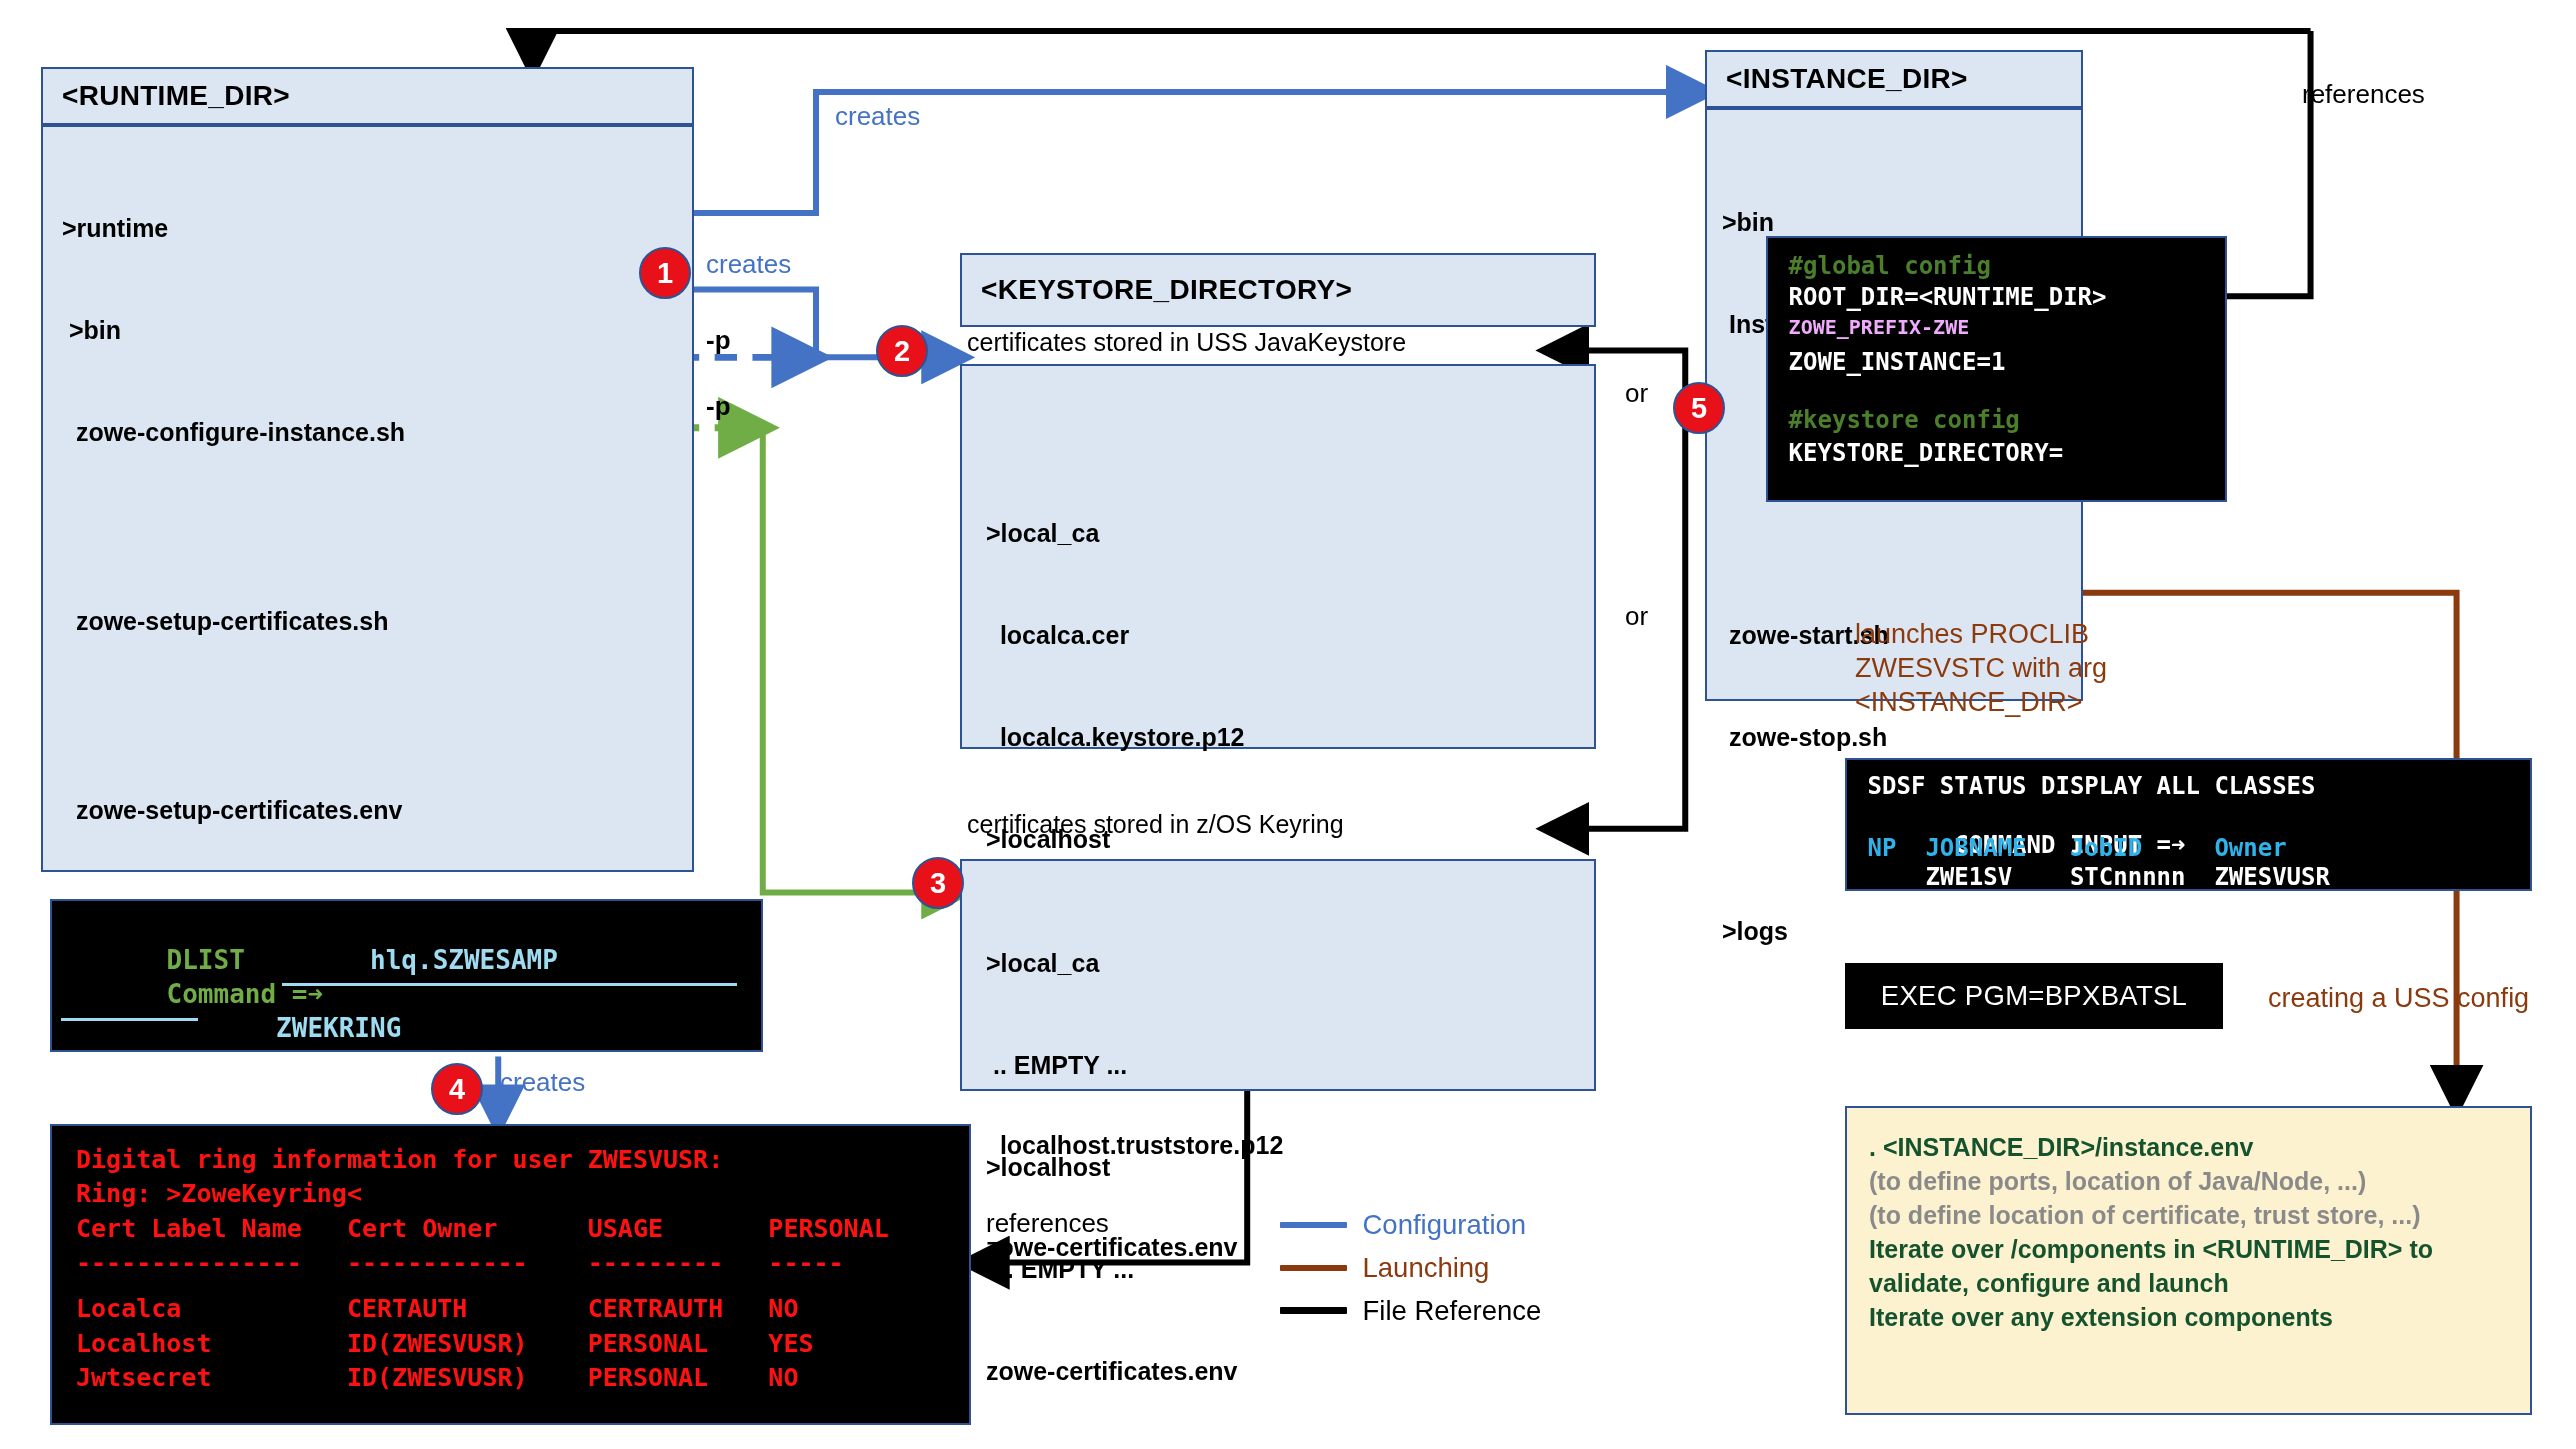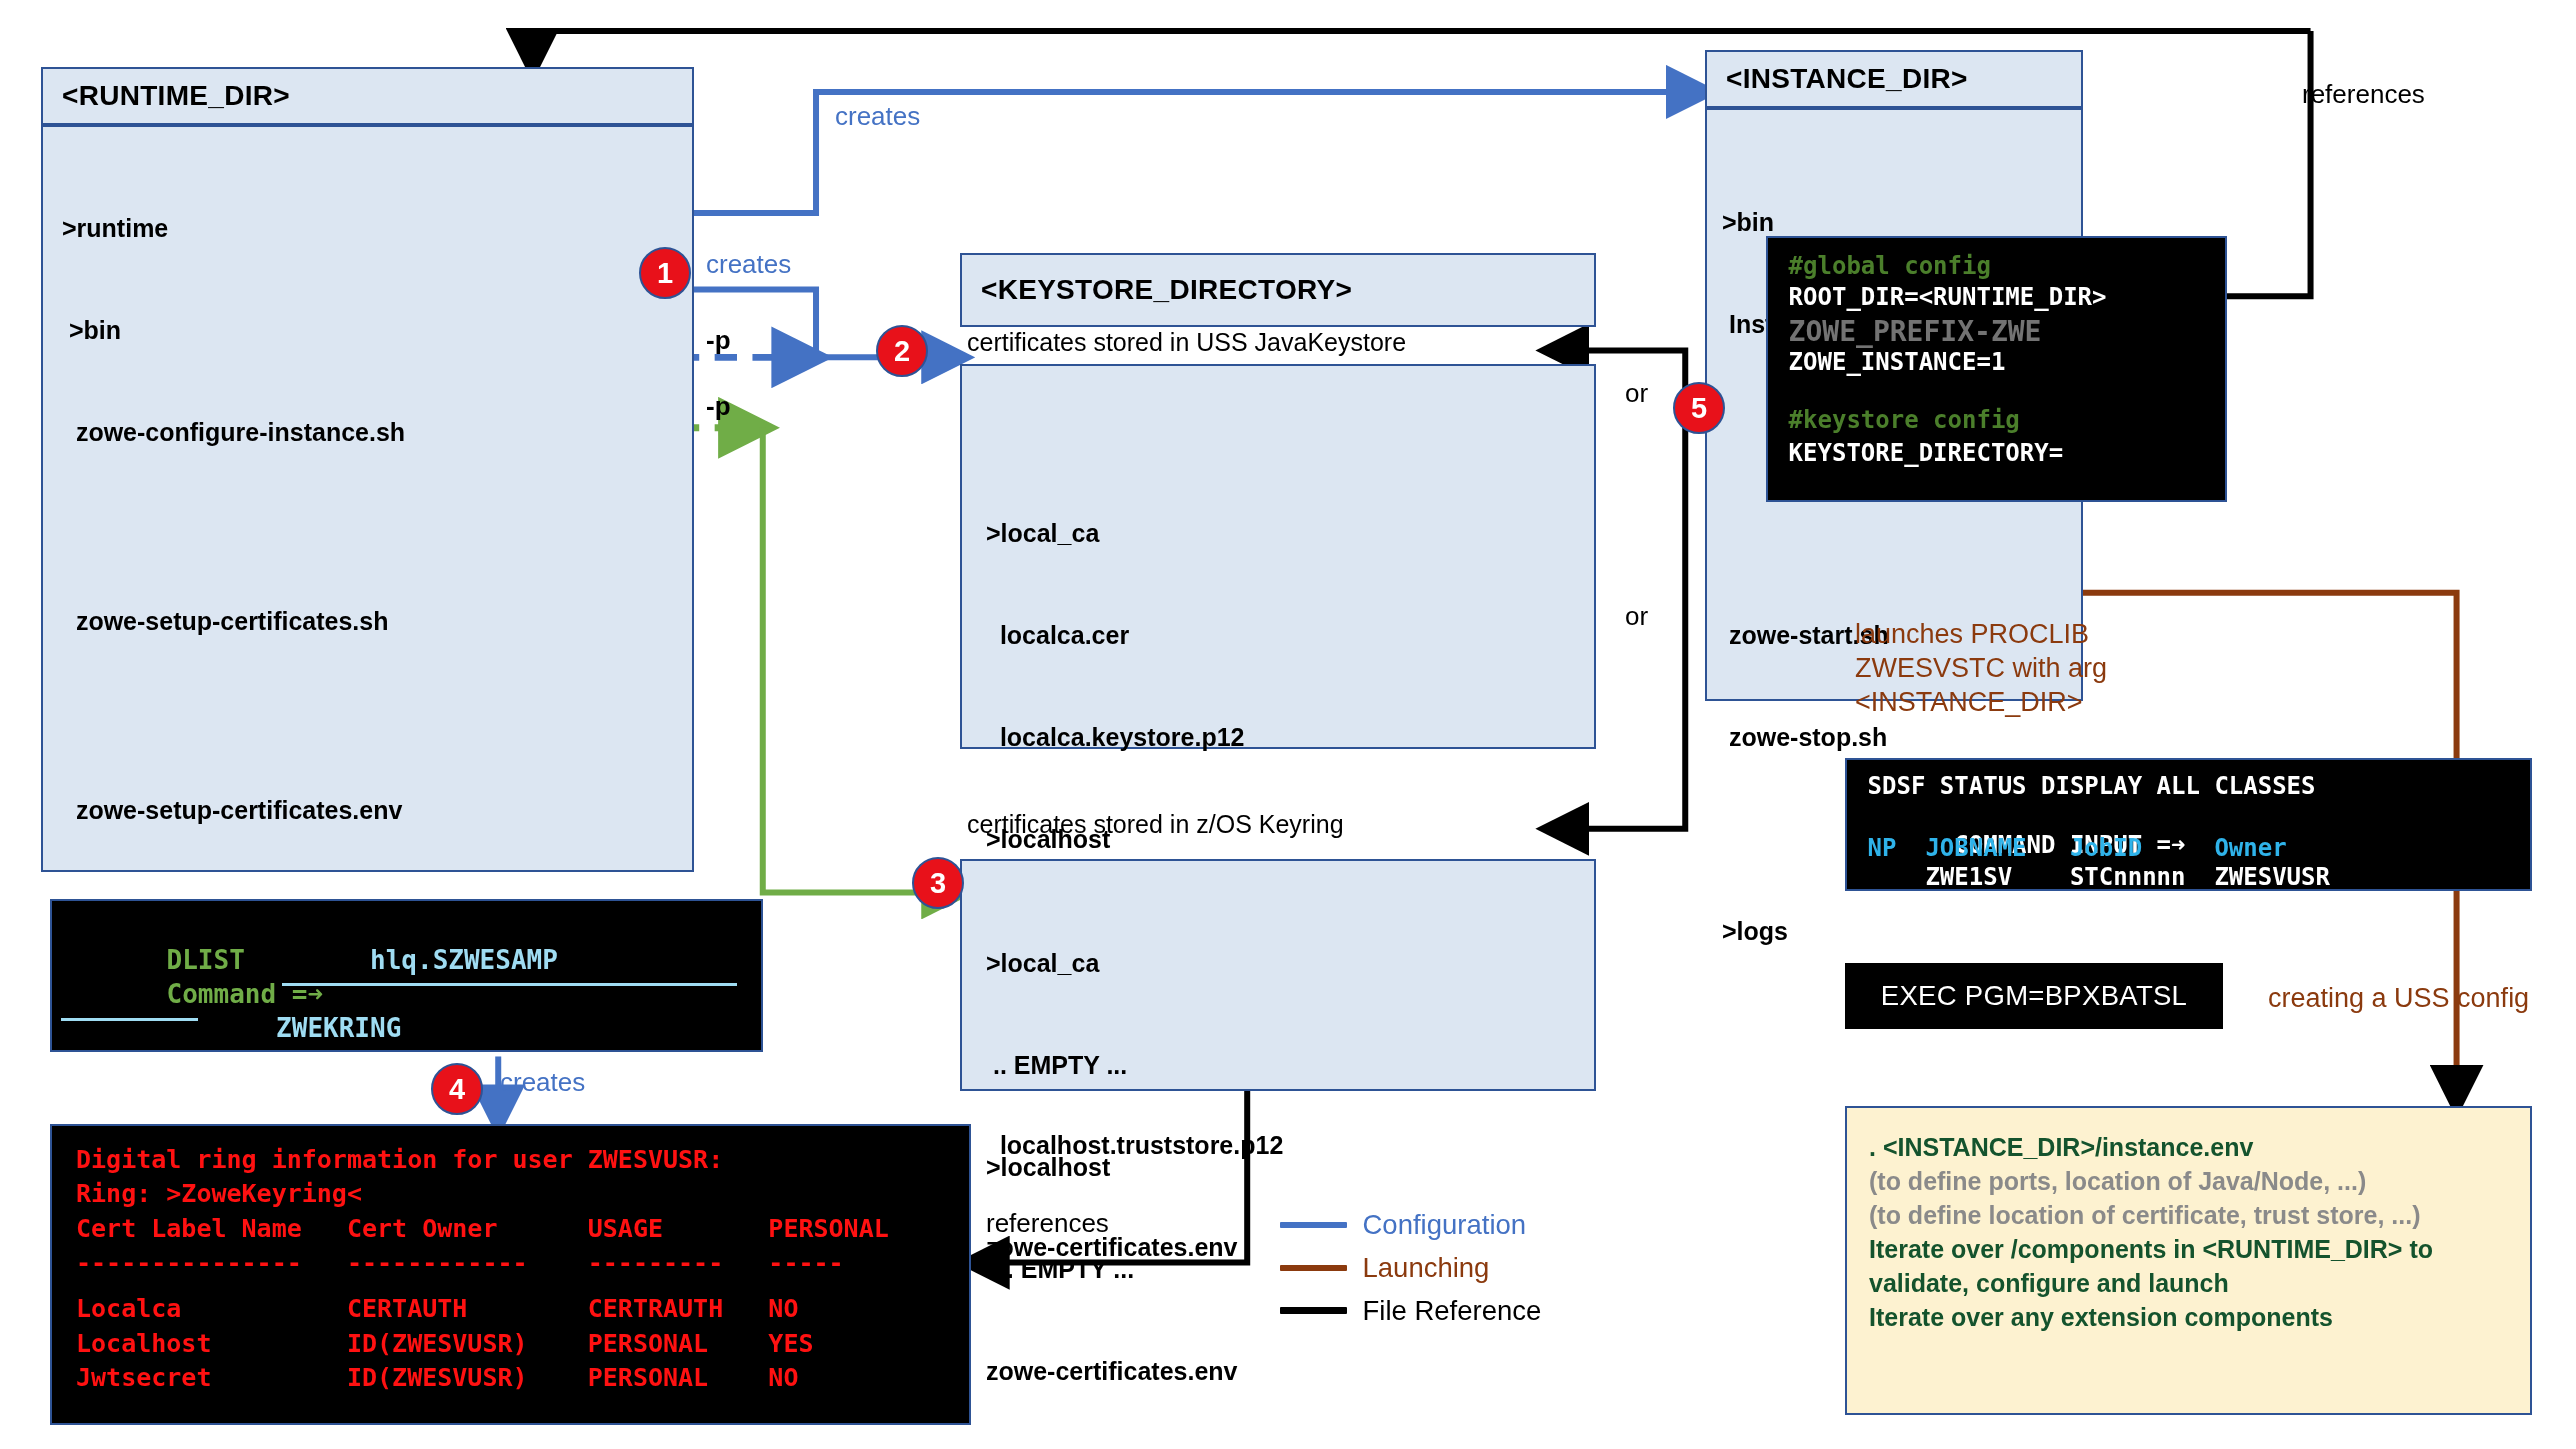--- a/index.html
+++ b/index.html
@@ -189,21 +189,21 @@
   <div class="tree" style="left:1722px;top:550px;">
     <div> zowe-start.sh</div>
     <div> zowe-stop.sh</div>
     <div style="height:24px;"></div>
     <div>&gt;logs</div>
   </div>
 
   <div class="term" style="left:1738px;top:236px;width:461px;height:266px;margin-left:28px;">
     <div class="termline" style="left:20.6px;top:13.7px;color:#4b7f2b;font-size:24px;">#global config</div>
     <div class="termline" style="left:20.6px;top:45px;color:#fff;font-size:24px;">ROOT_DIR=&lt;RUNTIME_DIR&gt;</div>
-    <div class="termline" style="left:20.6px;top:77px;color:#737373;font-size:28px;">ZOWE_PREFIX-ZWE</div>
+    <div class="termline" style="left:20.6px;top:77px;color:#f0abfc;font-size:20px;">ZOWE_PREFIX-ZWE</div>
     <div class="termline" style="left:20.6px;top:110px;color:#fff;font-size:24px;">ZOWE_INSTANCE=1</div>
     <div class="termline" style="left:20.6px;top:168px;color:#4b7f2b;font-size:24px;">#keystore config</div>
     <div class="termline" style="left:20.6px;top:201px;color:#fff;font-size:24px;">KEYSTORE_DIRECTORY=</div>
   </div>
 
   <div class="term" style="left:50px;top:1124px;width:921px;height:301px;">
     <div class="termline" style="left:24px;top:19px;color:#ff1111;font-size:25px;">Digital ring information for user ZWESVUSR:</div>
     <div class="termline" style="left:24px;top:53px;color:#ff1111;font-size:25px;">Ring: &gt;ZoweKeyring&lt;</div>
     <div class="termline" style="left:24px;top:88px;color:#ff1111;font-size:25px;">Cert Label Name   Cert Owner      USAGE       PERSONAL</div>
     <div class="termline" style="left:24px;top:122px;color:#ff1111;font-size:25px;">---------------   ------------    ---------   -----</div>

